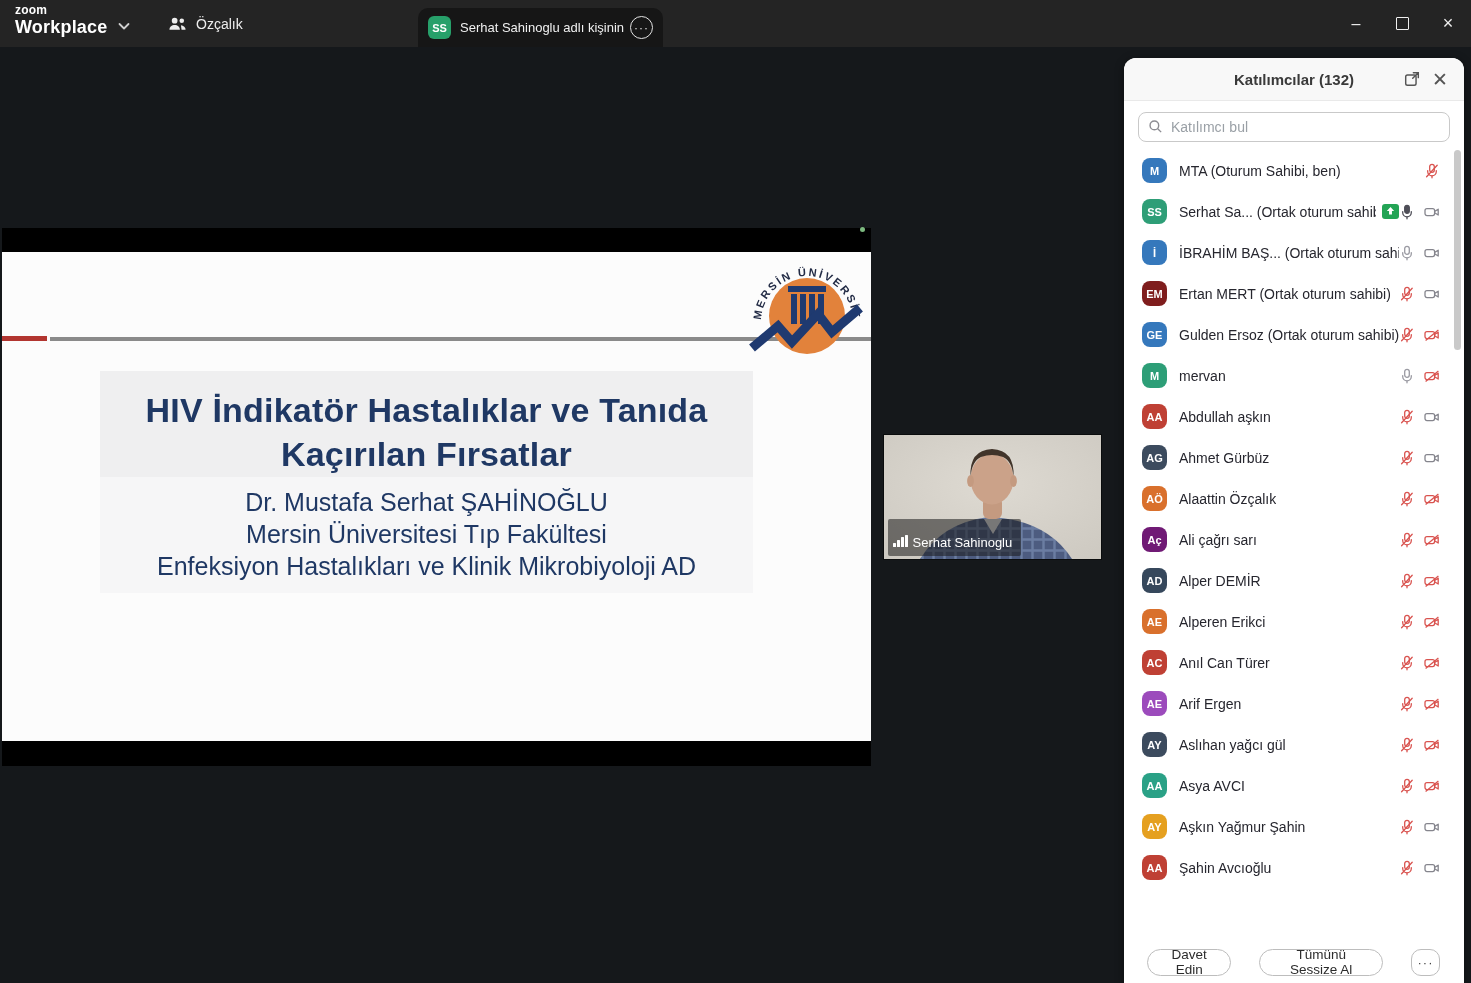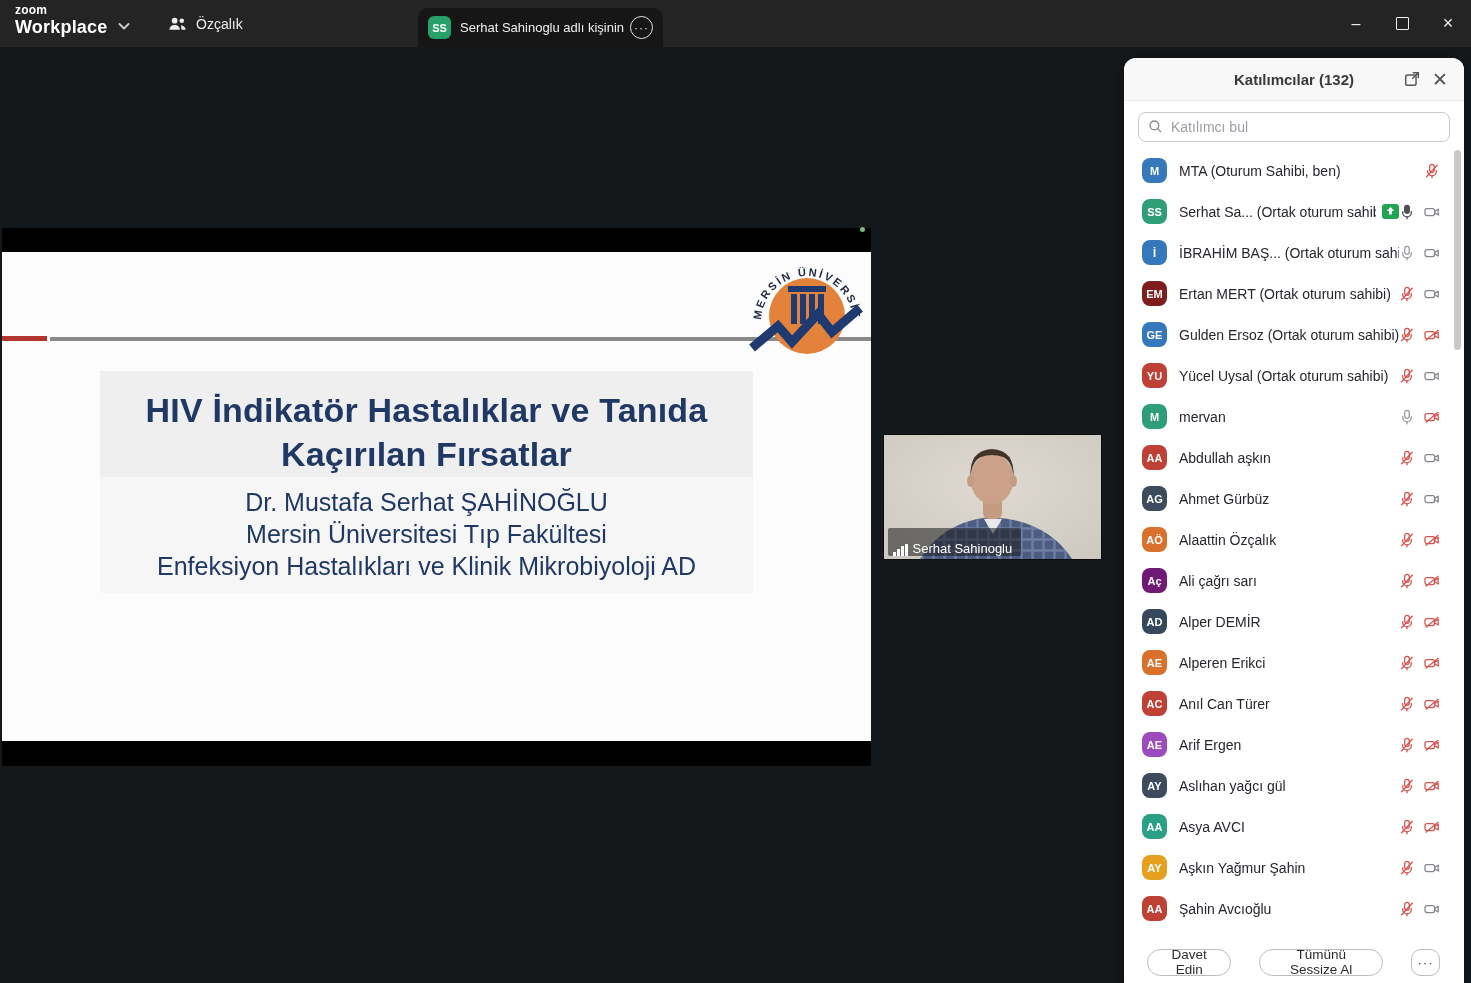--- a/index.html
+++ b/index.html
@@ -33,21 +33,21 @@
   .slide{position:absolute;left:0;top:24px;right:0;height:489px;background:#fcfcfc;overflow:hidden;}
   .rule-red{position:absolute;left:0;top:84px;width:45px;height:5px;background:#b23530;}
   .rule-gray{position:absolute;left:48px;top:85px;right:0;height:4px;background:#8a8a8a;}
   .uni-logo{position:absolute;left:742px;top:0px;}
   .title-box{position:absolute;left:98px;top:119px;width:653px;height:117px;background:#efeff0;text-align:center;box-sizing:border-box;padding-top:17px;}
   .slide-title{font-size:34px;font-weight:700;color:#1f3864;line-height:44px;letter-spacing:.2px;}
   .subtitle-box{position:absolute;left:98px;top:225px;width:653px;height:116px;background:#f6f6f7;text-align:center;box-sizing:border-box;padding-top:9px;}
   .slide-sub{font-size:25px;color:#1f3864;line-height:32px;}
   
   .video{position:absolute;left:884px;top:388px;width:217px;height:124px;background:#d7d3cb;box-shadow:0 0 0 1px rgba(0,0,0,.5);overflow:hidden;}
-  .name-tag{position:absolute;left:4px;bottom:3px;height:21px;background:rgba(25,25,25,.55);border-radius:2px;display:flex;align-items:flex-end;gap:5px;padding:7px 9px 0 5px;}
+  .name-tag{position:absolute;left:4px;bottom:3px;height:21px;background:rgba(25,25,25,.55);border-radius:2px;display:flex;align-items:flex-start;gap:5px;padding:16px 9px 0 5px;}
   .name-tag .nm{color:#fff;font-size:13px;white-space:nowrap;}
   .bars{display:flex;align-items:flex-end;gap:1.5px;height:12px;}
   .bars i{display:block;width:2.5px;background:#fff;border-radius:.5px;}
   .bars i:nth-child(1){height:4px;}.bars i:nth-child(2){height:7px;}.bars i:nth-child(3){height:10px;}.bars i:nth-child(4){height:12px;}
   
   .panel{position:absolute;left:1124px;top:58px;width:340px;height:925px;background:#fff;border-radius:12px 12px 0 0;box-shadow:0 2px 10px rgba(0,0,0,.45);}
   .panel-header{position:absolute;left:0;top:0;right:0;height:42px;background:#f8f8f8;border-bottom:1px solid #e9e9e9;border-radius:12px 12px 0 0;}
   .panel-title{position:absolute;left:0;right:0;top:0;height:42px;display:flex;align-items:center;justify-content:center;font-size:15px;font-weight:700;color:#3a3a3a;}
   .panel-ic{position:absolute;top:11px;width:20px;height:20px;color:#555;display:flex;align-items:center;justify-content:center;}
   .ic-popout{right:42px;}
@@ -265,36 +265,20 @@
             <line x1="2.6" y1="13.8" x2="13.2" y2="2.2" stroke="#d9534f" stroke-width="1.3"></line>
           </svg>
           <svg class="ic16" viewBox="0 0 16 16" fill="none" stroke="#d9534f" stroke-width="1.3" stroke-linejoin="round">
             <rect x="1" y="4.6" width="9.6" height="7" rx="2"></rect>
             <path d="M10.6 7.4 L14.2 5.2 V11 L10.6 8.8"></path>
             <line x1="1.6" y1="13.4" x2="14.4" y2="3" stroke="#d9534f" stroke-width="1.3"></line>
           </svg>
         </span>
       </div>
       <div class="prow">
-        <span class="pavatar" style="background:#bf4034">YU</span>
-        <span class="pname">Yücel Uysal (Ortak oturum sahibi)</span>
-        <span class="picons">
-          <svg class="ic16" viewBox="0 0 16 16" fill="none" stroke="#d9534f" stroke-width="1.3" stroke-linecap="round">
-            <rect x="5.7" y="1.3" width="4.6" height="8" rx="2.3" fill="none"></rect>
-            <path d="M3.7 7.6v1a4.3 4.3 0 0 0 8.6 0v-1"></path>
-            <line x1="8" y1="13" x2="8" y2="14.8"></line>
-            <line x1="2.6" y1="13.8" x2="13.2" y2="2.2" stroke="#d9534f" stroke-width="1.3"></line>
-          </svg>
-          <svg class="ic16" viewBox="0 0 16 16" fill="none" stroke="#85858d" stroke-width="1.3" stroke-linejoin="round">
-            <rect x="1" y="4.6" width="9.6" height="7" rx="2"></rect>
-            <path d="M10.6 7.4 L14.2 5.2 V11 L10.6 8.8"></path>
-          </svg>
-        </span>
-      </div>
-      <div class="prow">
         <span class="pavatar" style="background:#2d9e77">M</span>
         <span class="pname">mervan</span>
         <span class="picons">
           <svg class="ic16" viewBox="0 0 16 16" fill="none" stroke="#9a9aa2" stroke-width="1.3" stroke-linecap="round">
             <rect x="5.7" y="1.3" width="4.6" height="8" rx="2.3" fill="none"></rect>
             <path d="M3.7 7.6v1a4.3 4.3 0 0 0 8.6 0v-1"></path>
             <line x1="8" y1="13" x2="8" y2="14.8"></line>
           </svg>
           <svg class="ic16" viewBox="0 0 16 16" fill="none" stroke="#d9534f" stroke-width="1.3" stroke-linejoin="round">
             <rect x="1" y="4.6" width="9.6" height="7" rx="2"></rect>

